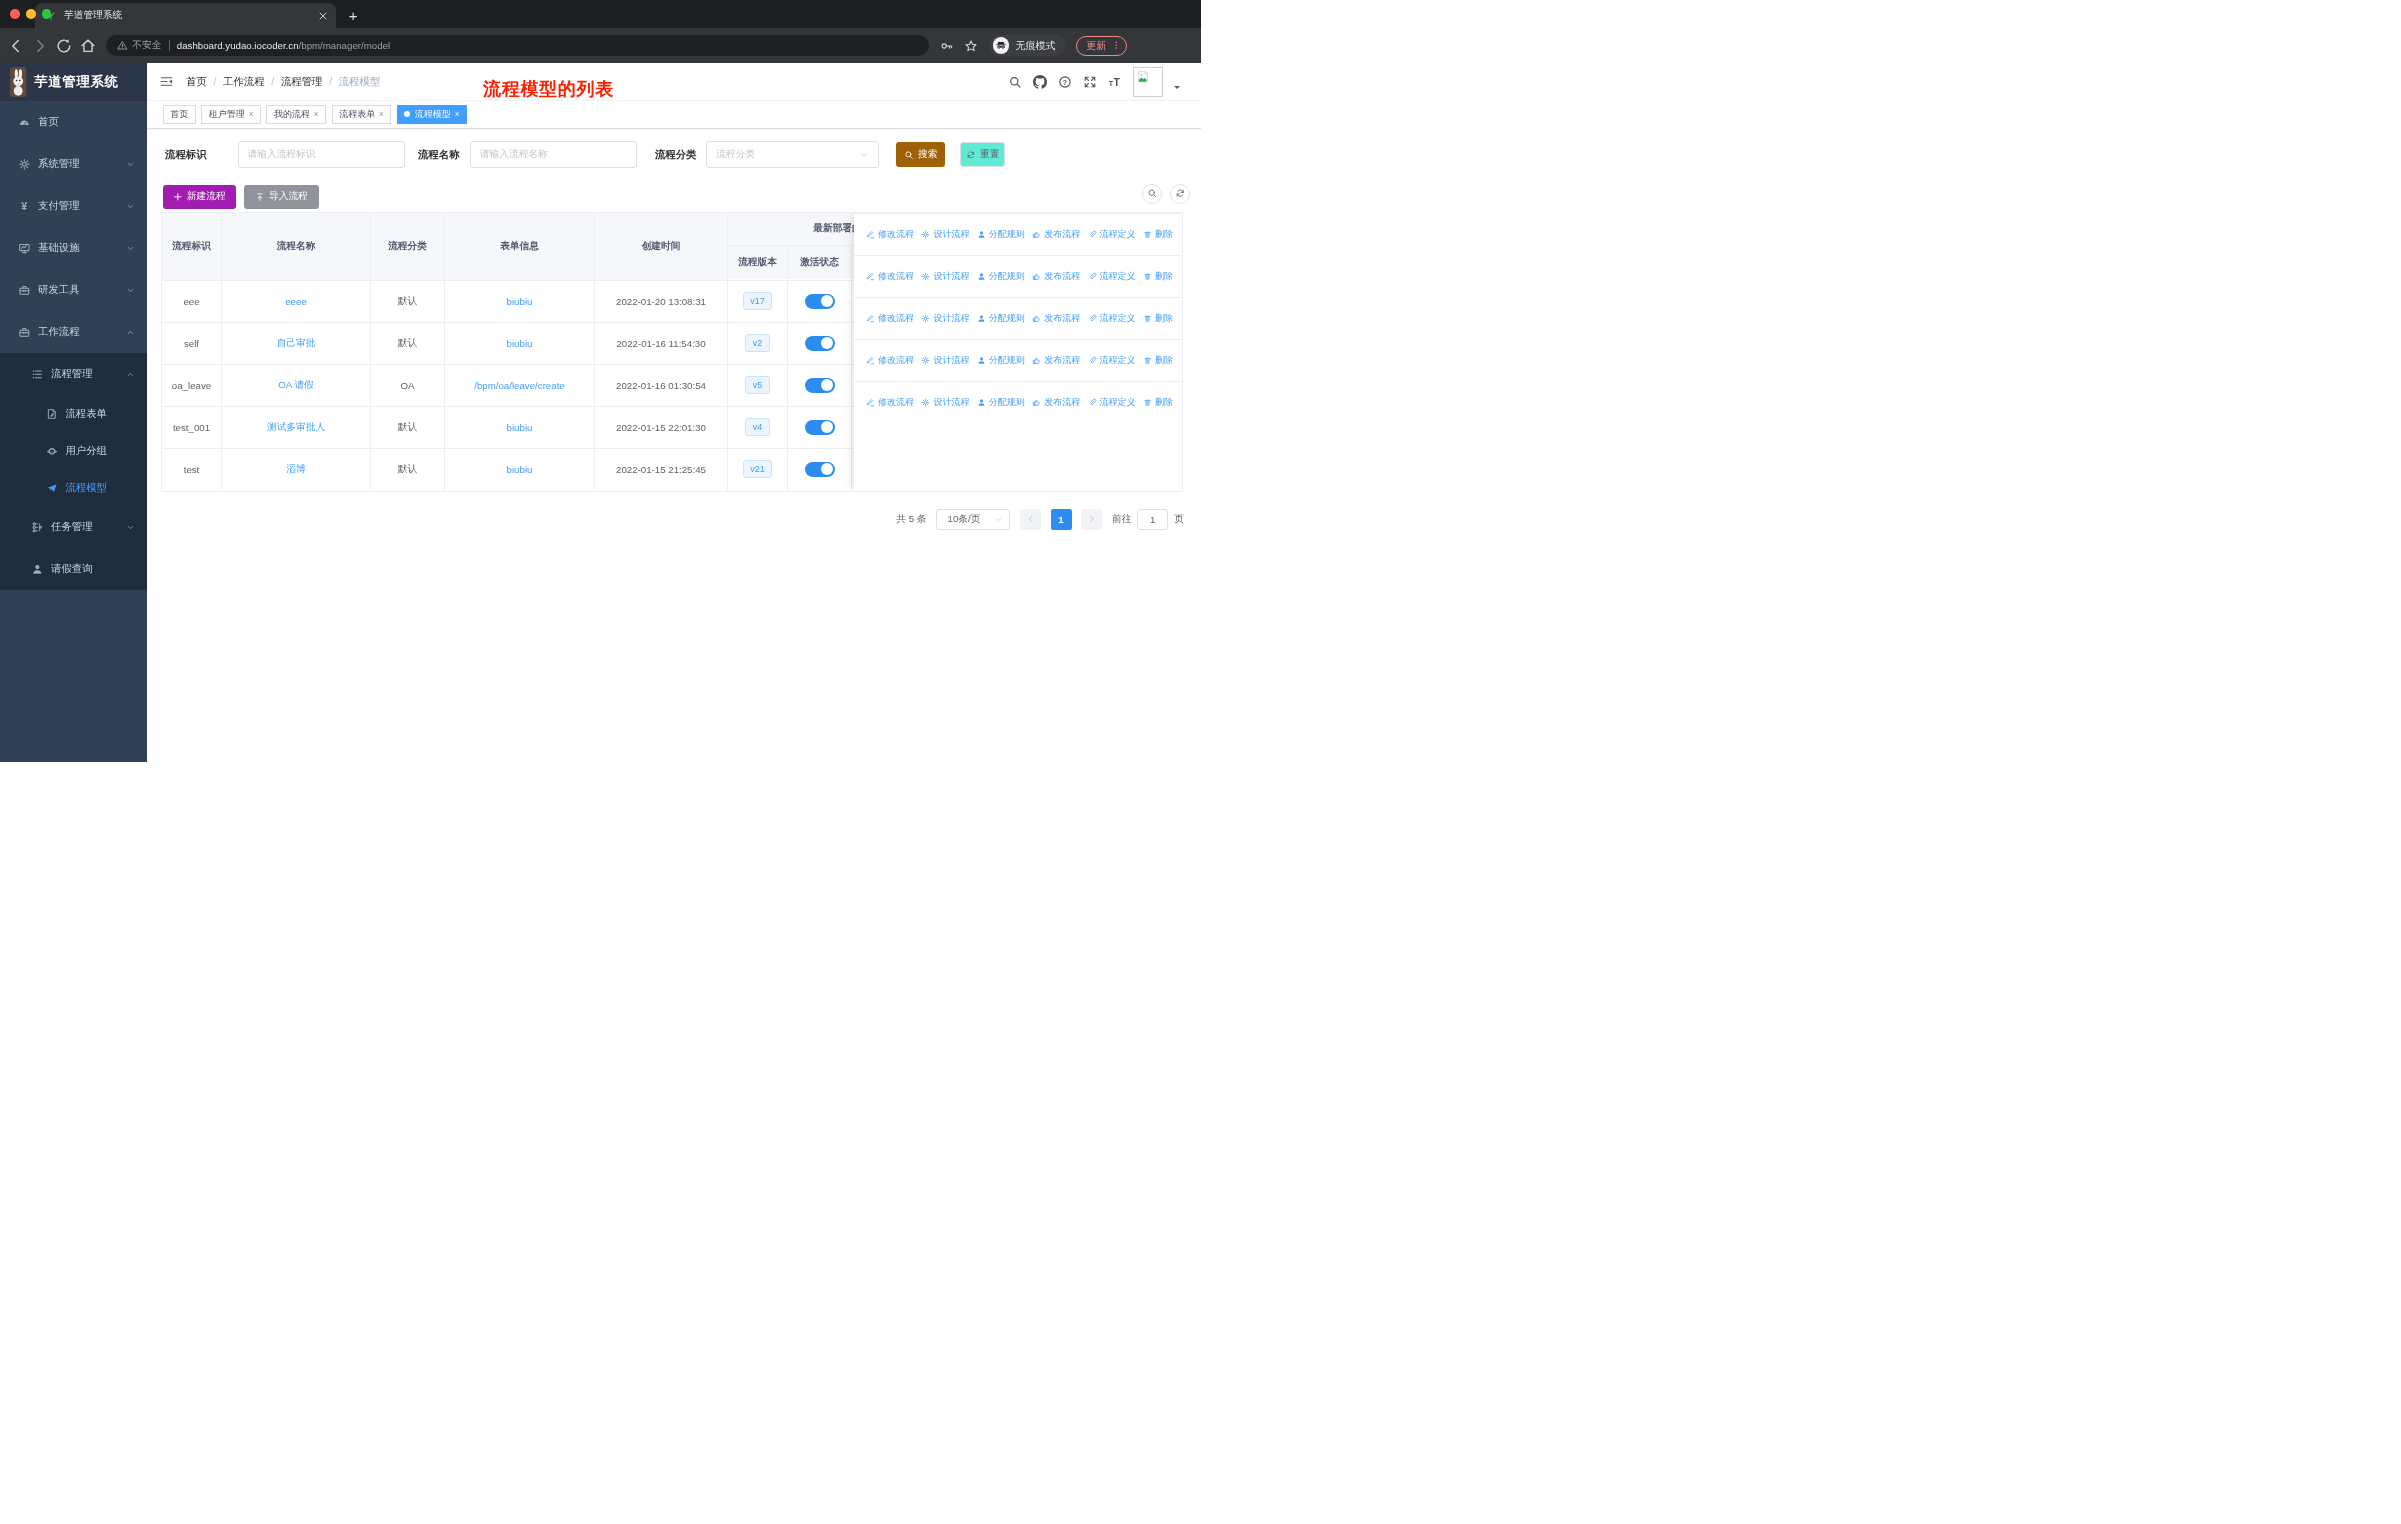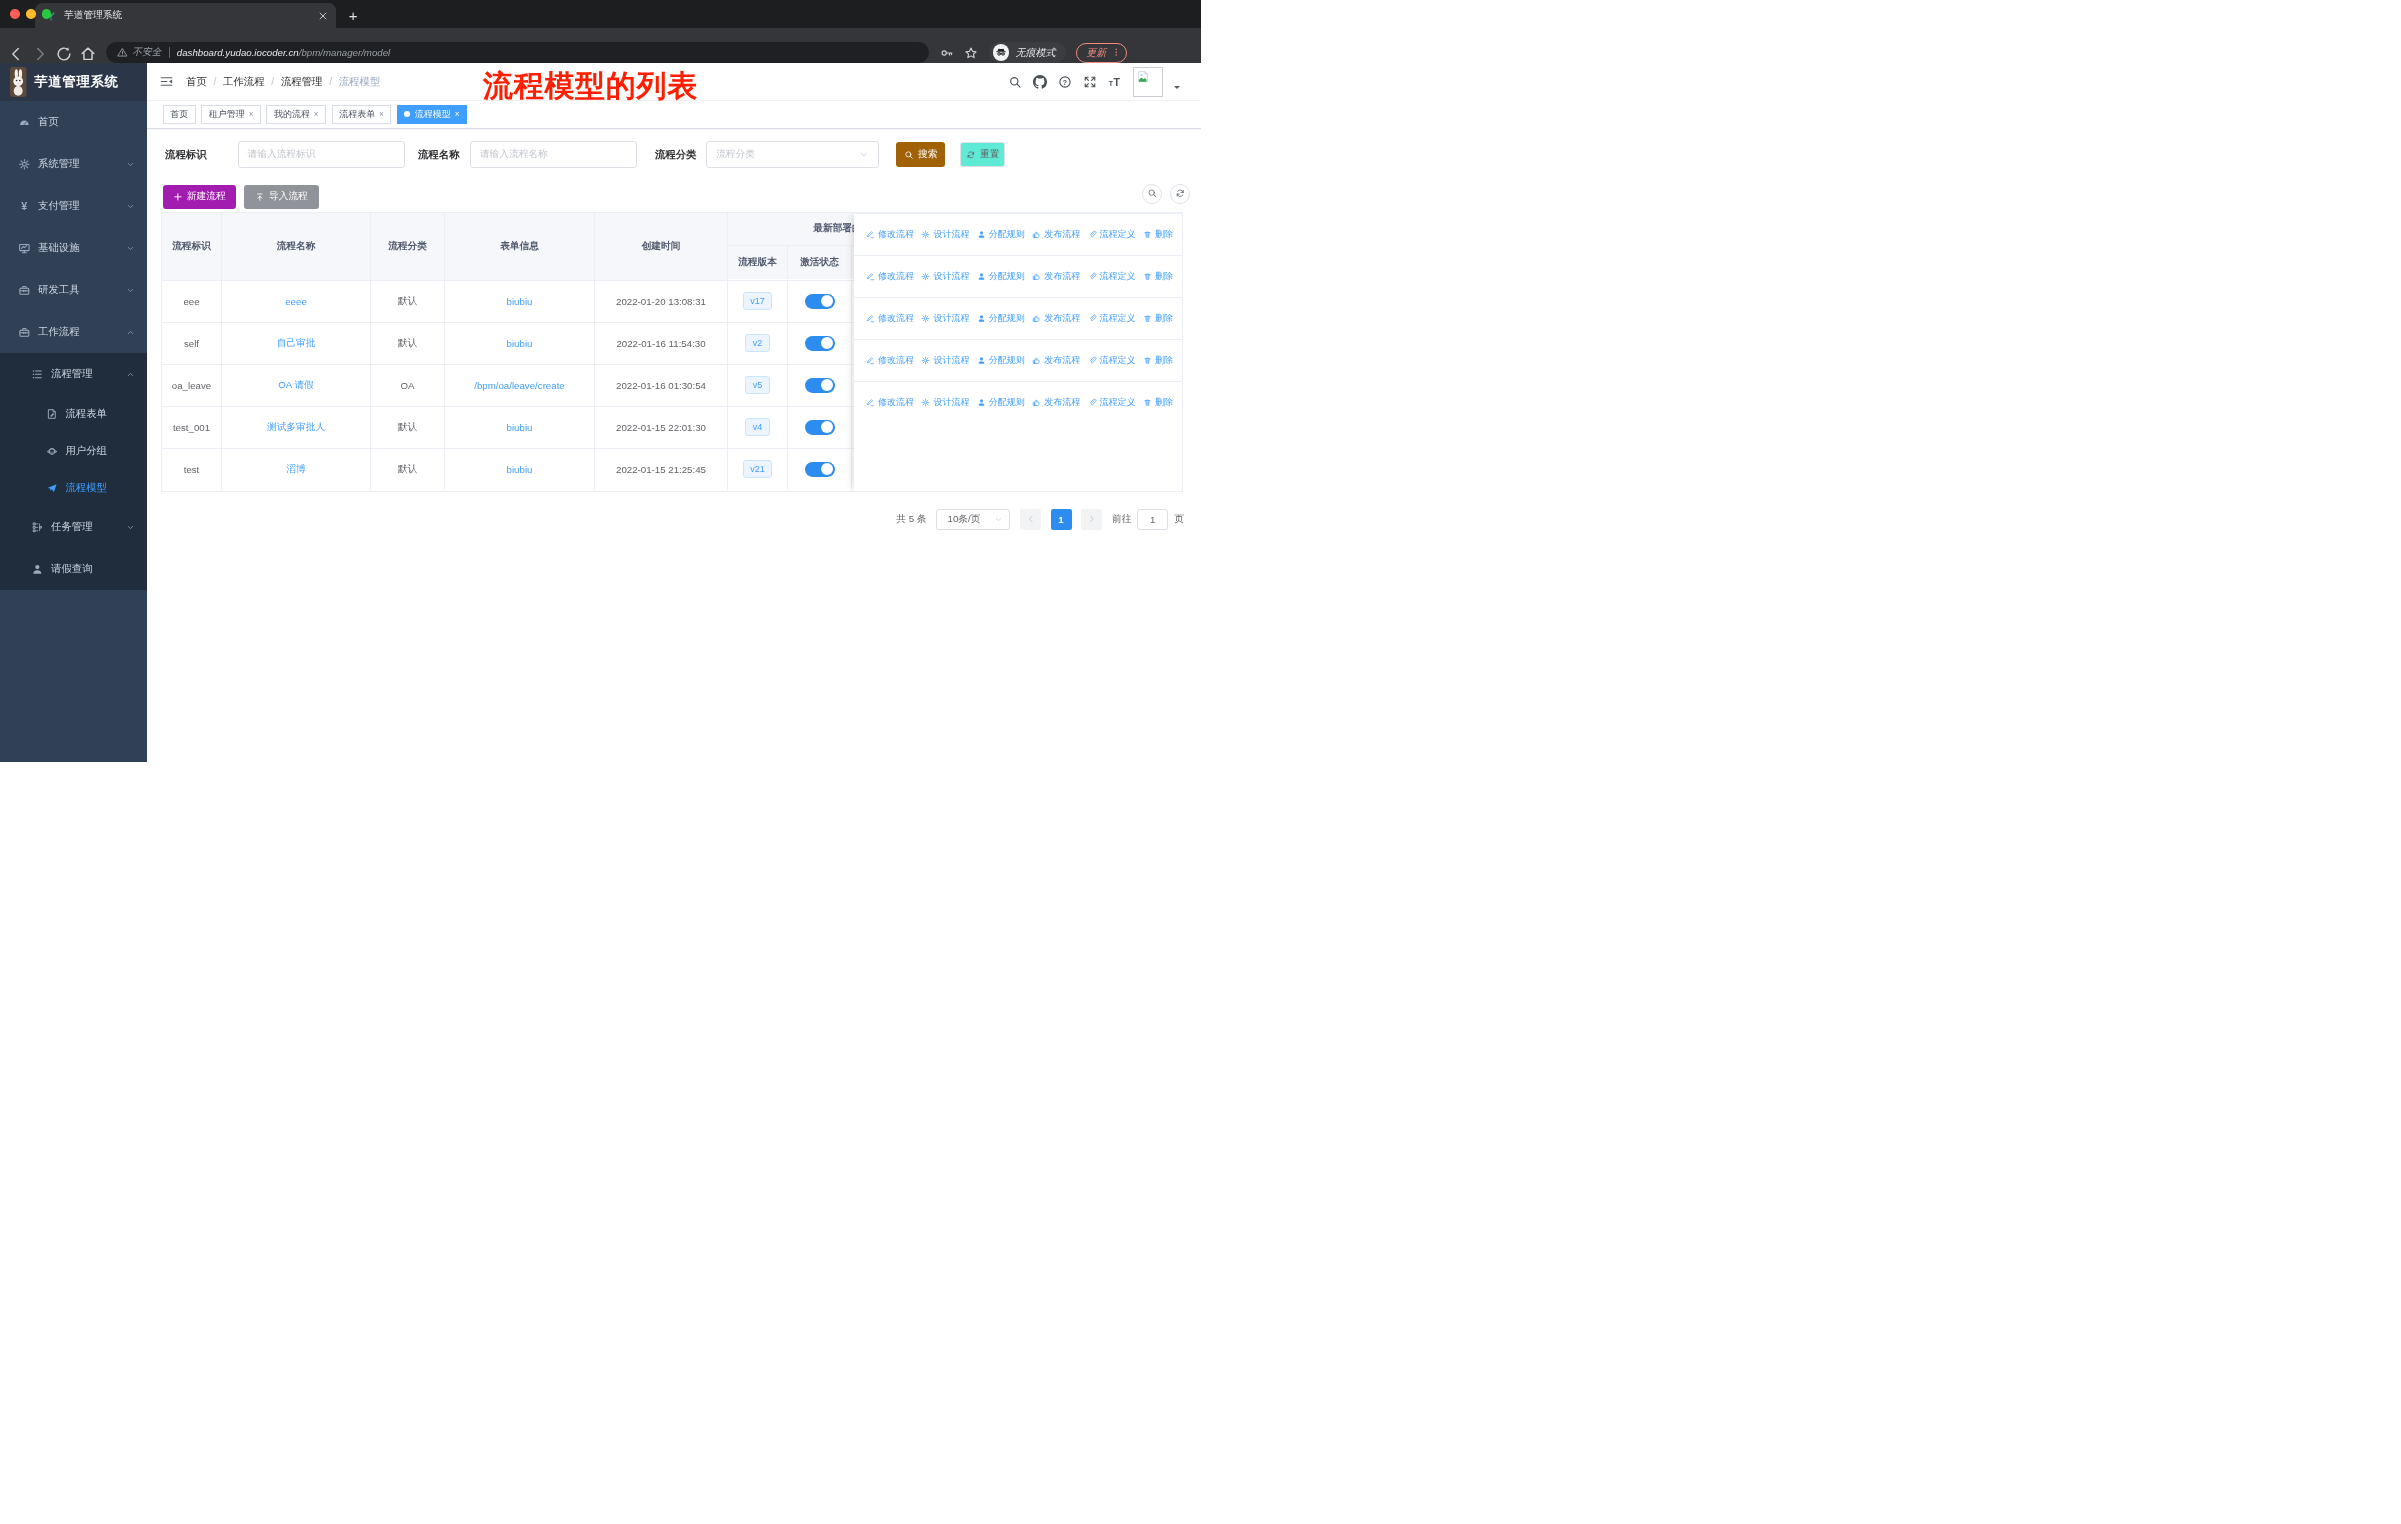--- a/index.html
+++ b/index.html
@@ -11,21 +11,21 @@
   
   .tabstrip { height:28px; background:#1d1e20; position:relative; display:flex; align-items:flex-end; }
   .traffic { position:absolute; left:10.4px; top:9px; display:flex; gap:6px; }
   .dotw { width:9.7px; height:9.7px; border-radius:50%; }
   .tab { margin-left:35px; width:301px; height:24.6px; background:#343639; border-radius:7.4px 7.4px 0 0;
     display:flex; align-items:center; padding:0 7.4px 0 10.4px; color:#e8eaed; font-size:9.7px; }
   .tab .fav { width:12px; height:12px; margin-right:6.7px; }
   .tab .ttl { flex:1; }
   .tab .cls { width:12px; height:12px; color:#c7cacd; }
   .newtab { width:19.4px; height:19.4px; margin:0 0 3px 7.4px; color:#dfe1e5; display:flex; align-items:center; justify-content:center; font-size:15px; }
-  .toolbar { height:35px; background:#343639; display:flex; align-items:flex-end; padding:0 7.4px;font-style:italic; }
+  .toolbar { height:35px; background:#343639; display:flex; align-items:center; padding:0 7.4px; }
   .navic { width:18px; height:18px; color:#cfd1d4; margin-right:6px; }
   .navic.dis { color:#7d8084; }
   .urlbar { height:21px; width:823px; margin-left:3px; background:#1f2023; border-radius:10.4px;
     display:flex; align-items:center; padding:0 10.4px; font-size:9.7px; color:#9aa0a6; }
   .urlbar .warn { width:11px; height:11px; margin-right:4.5px; color:#9aa0a6; }
   .urlbar .sep { width:0.7px; height:11px; background:#5f6368; margin:0 7.4px; }
   .urlbar .host { color:#e8eaed; }
   .tb-right { display:flex; align-items:center; margin-left:10.4px; gap:10.4px; }
   .tbic { width:14px; height:14px; color:#cfd1d4; }
   .incog { height:21px; background:#3c3d41; border-radius:10.4px; display:flex; align-items:center;
@@ -51,21 +51,21 @@
   .lv3 .ic { width:12px; height:12px; }
   .menu-item.sub { background:#1f2d3d; }
   .menu-item.active, .menu-item.active .ic { color:#409eff; }
 
   .main { flex:1; display:flex; flex-direction:column; position:relative; background:#fff; }
   .hdr { height:38px; background:#fff; display:flex; align-items:center; position:relative; border-bottom:0.7px solid #f2f2f2; }
   .fold { width:15px; height:15px; color:#5a5e66; margin-left:12px; }
   .crumbs { margin-left:12px; font-size:10.4px; color:#303133; display:flex; gap:6.7px; align-items:center; }
   .crumbs .bsep { color:#c0c4cc; }
   .crumbs .last { color:#97a8be; }
-  .annot { position:absolute; left:336px; top:3px; font-size:30px; font-weight:800; color:#ff1e00; letter-spacing:0.7px; }
+  .annot { position:absolute; left:336px; top:14px; font-size:18px; font-weight:800; color:#ff1e00; letter-spacing:0.7px; }
   .hdr-right { position:absolute; right:21px; top:0; height:38px; display:flex; align-items:center; gap:11px; }
   .hic { width:14px; height:14px; color:#4a5058; }
   .avatar { width:30px; height:30px; background:#fff; border:0.7px solid #c9ced4; position:relative; }
   .avatar .bimg { width:13.4px; height:13.4px; position:absolute; left:1.5px; top:1.5px; }
   .caret { width:0; height:0; border-left:3px solid transparent; border-right:3px solid transparent;
     border-top:3.7px solid #5a5e66; margin-bottom:-10.4px; }
 
   .tags { height:27.5px; background:#fff; border-bottom:0.7px solid #d8dce5; box-shadow:0 0.7px 2.2px rgba(0,0,0,.08);
     display:flex; align-items:center; padding-left:15.6px; gap:5.2px; position:relative; z-index:3; }
   .tag { height:19.4px; border:0.7px solid #d8dce5; background:#fff; color:#495060; font-size:9px;

